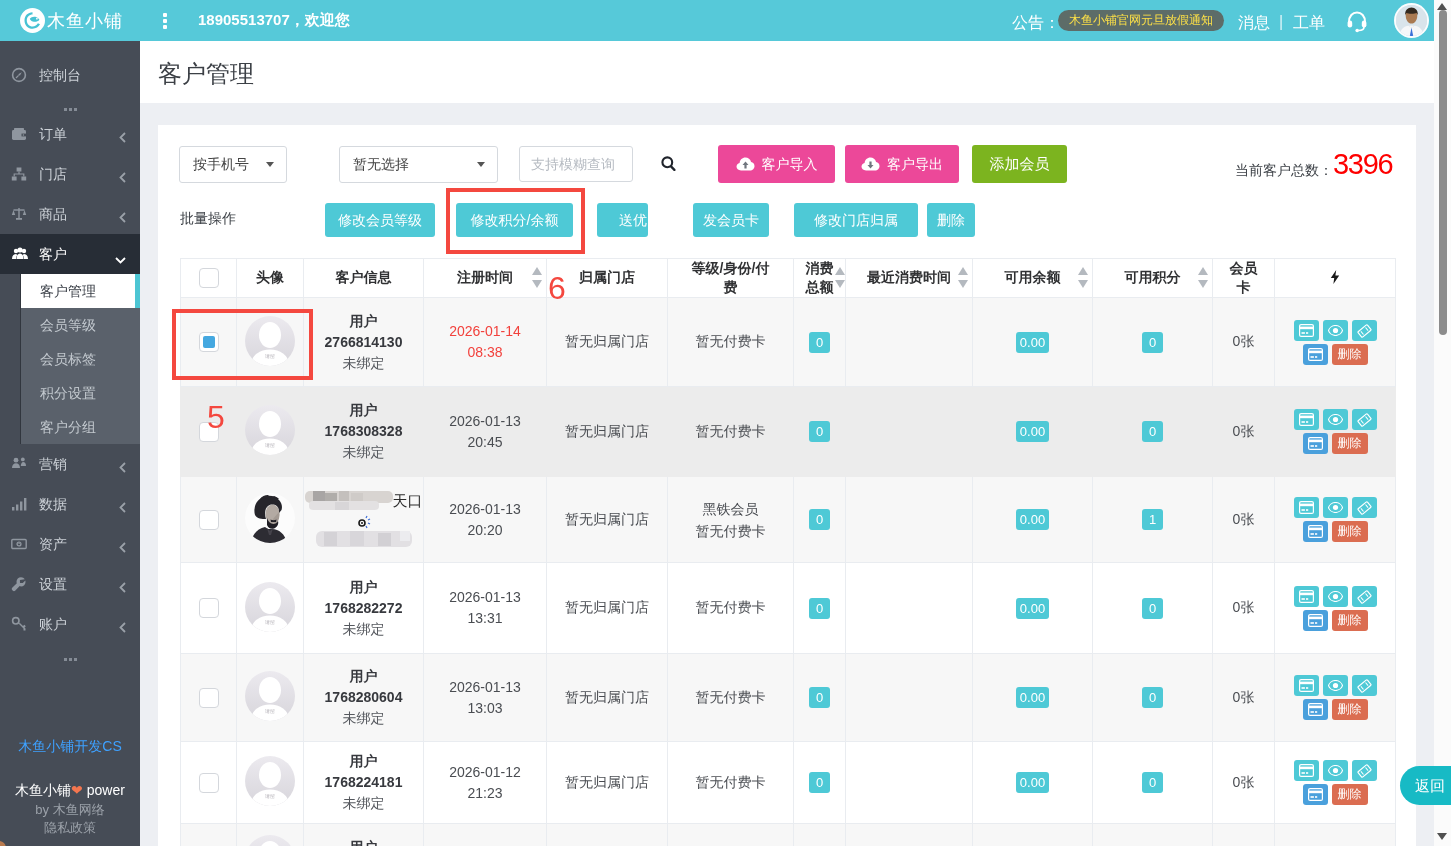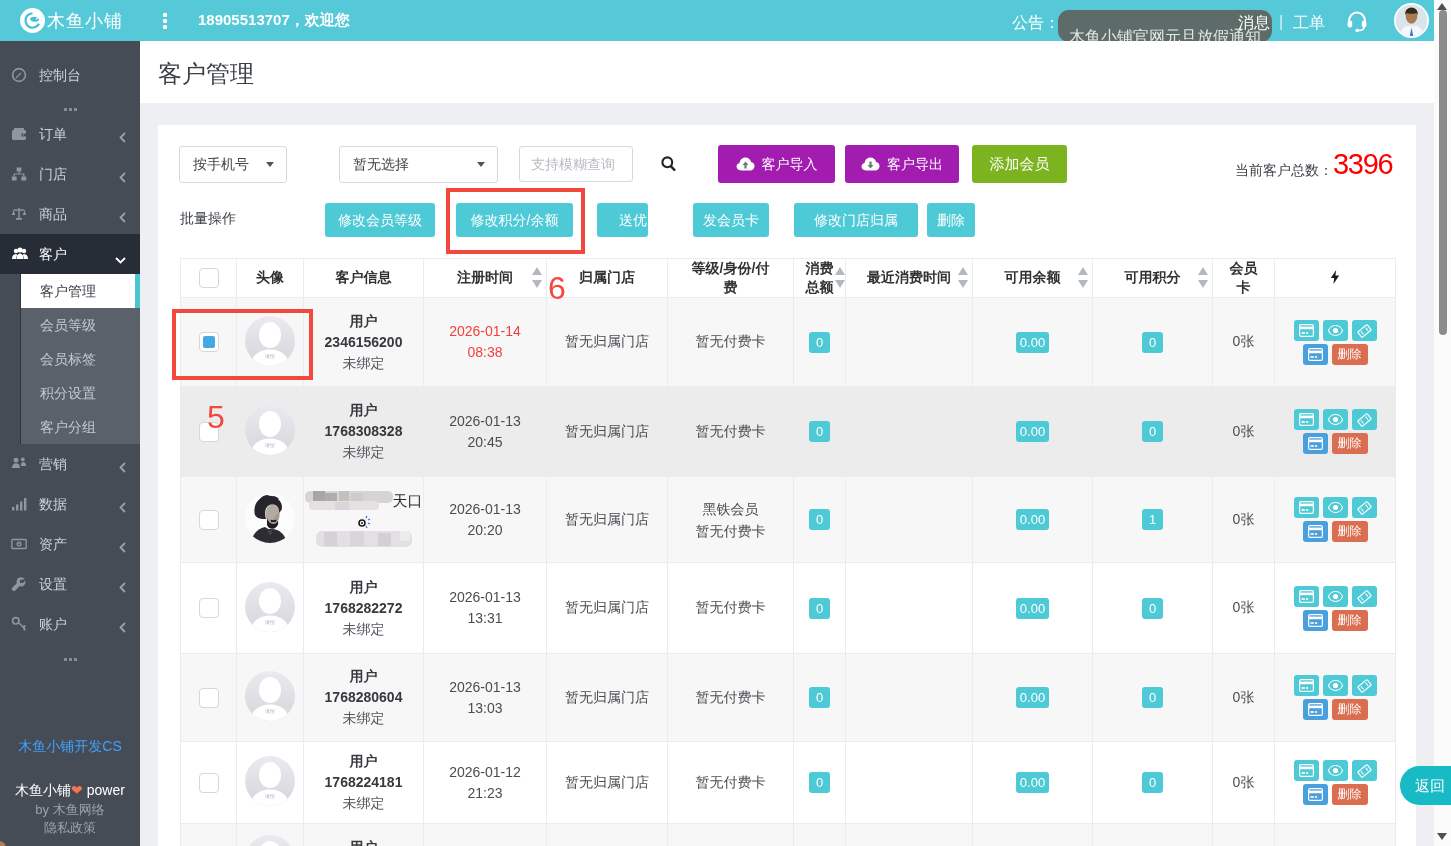--- a/index.html
+++ b/index.html
@@ -8,21 +8,21 @@
 
 
 #topbar { position:absolute; left:0; top:0; width:1434px; height:41px; background:#56c9d9; }
 #logo-c { position:absolute; left:20px; top:8px; width:25px; height:25px; border-radius:50%; background:#fff; }
 #logo-t { position:absolute; left:47px; top:9px; font-size:18px; font-weight:300; color:#fff; letter-spacing:1px; }
 #dots3 { position:absolute; left:163px; top:13px; width:4px; }
 #dots3 i { display:block; width:3.5px; height:3.5px; border-radius:1px; background:#fff; margin-bottom:2.5px; }
 #phone { position:absolute; left:198px; top:11px; font-size:15px; font-weight:bold; color:#fff; }
 .tbw { position:absolute; color:#fff; font-size:16px; top:13px; }
 #gg-label { left:1012px; }
-#gg-pill { position:absolute; left:1058px; top:10px; height:21px; line-height:21px; padding:16px 11px; border-radius:11px; background:#5d6c68; color:#e5e5e5; font-size:16px; }
+#gg-pill { position:absolute; left:1058px; top:10px; height:21px; line-height:21px; padding:0 11px; border-radius:11px; background:#5d6c68; color:#fde047; font-size:12px; }
 #msg { left:1238px; }
 #bar-sep { left:1279px; color:rgba(255,255,255,.8); }
 #gongdan { left:1293px; }
 #headset { position:absolute; left:1344px; top:8px; }
 #avatar-top { position:absolute; left:1394px; top:3px; width:35px; height:35px; border-radius:50%; border:2px solid rgba(255,255,255,.9); overflow:hidden; background:#cfe3ef; }
 
 
 #sidebar { position:absolute; left:0; top:41px; width:140px; height:805px; background:#464c56; padding-top:14px; }
 .sb-item { position:relative; height:40px; }
 .sb-item .ico { position:absolute; left:11px; top:50%; margin-top:-8px; width:16px; height:16px; }
@@ -48,21 +48,21 @@
 #mainbg { position:absolute; left:140px; top:103px; width:1294px; height:743px; background:#edeff3; }
 #card { position:absolute; left:18px; top:22px; width:1258px; height:721px; background:#fff; }
 
 
 .sel { position:absolute; top:21px; height:37px; border:1px solid #d5d9de; border-radius:3px; background:#fff; font-size:14px; color:#444; line-height:35px; padding-left:13px; }
 .sel .car { position:absolute; right:12px; top:15px; width:0; height:0; border-left:4px solid transparent; border-right:4px solid transparent; border-top:5px solid #555; }
 #sel1 { left:21px; width:108px; }
 #sel2 { left:161px; width:159px;margin-left:20px; }
 #inp1 { position:absolute; left:361px; top:21px; width:114px; height:36px; border:1px solid #d5d9de; border-radius:3px; font-size:14px; color:#b6bbc2; line-height:34px; padding-left:11px; }
 #srch { position:absolute; left:503px; top:31px; }
-.gbtn { position:absolute; top:20px; height:38px; background:#a21caf; color:#fff; font-size:14px; border-radius:3px; text-align:center; line-height:38px; }
+.gbtn { position:absolute; top:20px; height:38px; background:#ec4899; color:#fff; font-size:14px; border-radius:3px; text-align:center; line-height:38px; }
 #btn-in { left:560px; width:117px; }
 #btn-out { left:687px; width:114px; }
 #btn-add { position:absolute; left:814px; top:20px; width:95px; height:38px; background:#7cb41f; color:#fff; font-size:15px; border-radius:3px; text-align:center; line-height:38px; }
 #total-lbl { position:absolute; left:1077px; top:37px; font-size:14px; color:#3c4046; }
 #total-num { position:absolute; left:1175px; top:23px; font-size:29px; letter-spacing:-1.3px; color:#fe0000; }
 
 
 #batch-lbl { position:absolute; left:22px; top:85px; font-size:14px; color:#3c4046; }
 .tbtn { position:absolute; top:78px; height:34px; background:#4ec9d6; color:#fff; font-size:14px; border-radius:3px; text-align:center; line-height:34px; }
 #tb1 { left:167px; width:110px; }
@@ -380,21 +380,21 @@
                 <circle cx="25" cy="25" r="25" fill="url(#agp1)"></circle>
                 <g clip-path="url(#acp1)">
                   <ellipse cx="25" cy="19" rx="11" ry="13" fill="#fff"></ellipse>
                   <ellipse cx="25" cy="47.5" rx="18.5" ry="14" fill="#fff"></ellipse>
                   <text x="25" y="42" font-size="5" fill="#b5b2b8" text-anchor="middle">请留</text>
                 </g>
               </svg></td>
             <td>
               <div class="uinfo">
                 <b>用户</b>
-                <b>2346156200</b>
+                <b>2766814130</b>
                 <span>未绑定</span>
               </div>
             </td>
             <td>
               <div class="dt red">2026-01-14<br>08:38</div>
             </td>
             <td>暂无归属门店</td>
             <td>暂无付费卡</td>
             <td><span class="badge">0</span></td>
             <td></td>

